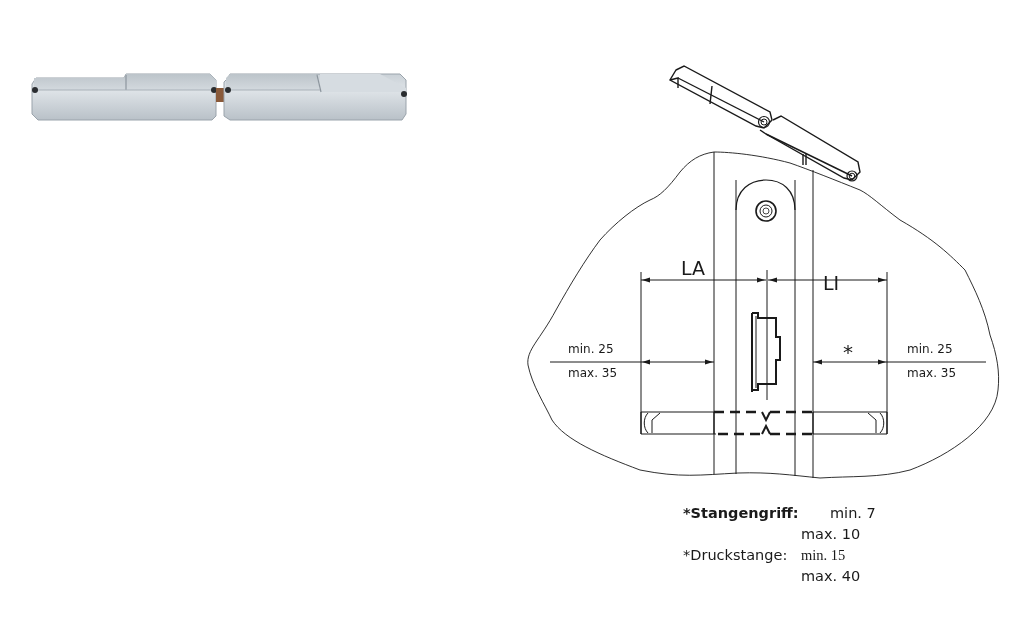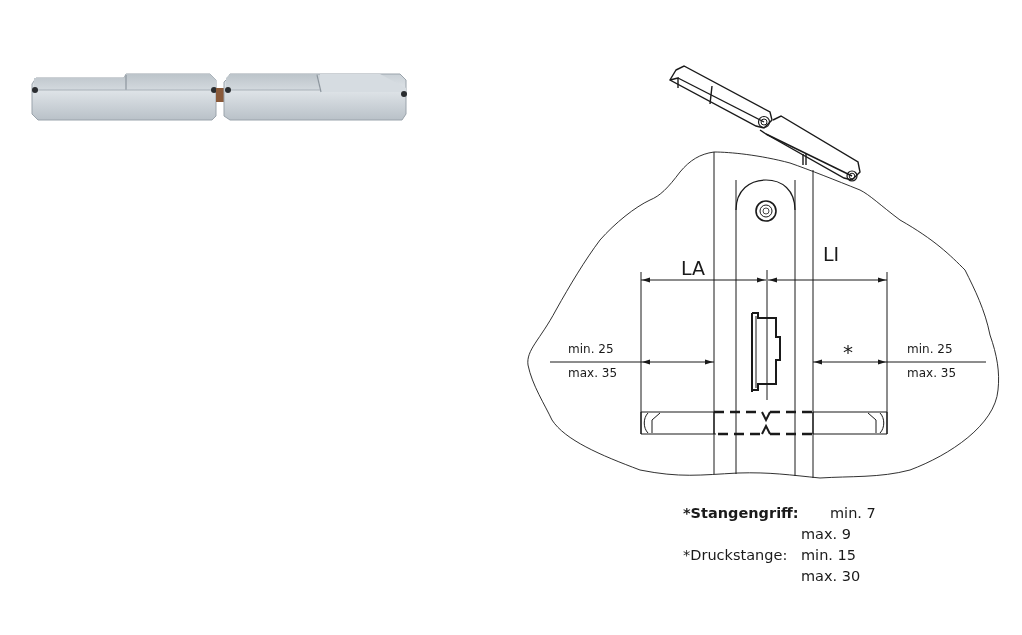--- a/index.html
+++ b/index.html
@@ -116,28 +116,28 @@
     <path d="M773 120 L781 116 L858 162 L860 172 L852 180 L844 178 L766 134 L760 130"></path>
     <line x1="766" y1="134" x2="852" y2="176"></line>
     <line x1="806" y1="154" x2="806" y2="165"></line>
     <line x1="803" y1="154" x2="803" y2="165"></line>
     <circle cx="852" cy="176" r="5" stroke-width="1.2"></circle>
     <circle cx="852" cy="176" r="2.8" stroke-width="1"></circle>
   </g>
 </svg>
 
 <div class="lbl lbl-bold" style="left:681px; top:257px;">LA</div>
-<div class="lbl lbl-bold" style="left:823px; top:243px;">LI</div>
+<div class="lbl lbl-bold" style="left:823px; top:272px;">LI</div>
 
 <div class="lbl" style="left:568px; top:342px;">min. 25</div>
 <div class="lbl" style="left:568px; top:366px;">max. 35</div>
 
 <div class="lbl" style="left:907px; top:342px;">min. 25</div>
 <div class="lbl" style="left:907px; top:366px;">max. 35</div>
 
 <div class="lbl" style="left:843px; top:340px; font-size:20px;">*</div>
 
 <div class="note" style="left:683px; top:503px;font-weight:bold;">*Stangengriff:</div>
 <div class="note" style="left:830px; top:503px;">min. 7</div>
-<div class="note" style="left:801px; top:524px;">max. 9</div>
+<div class="note" style="left:801px; top:524px;">max. 10</div>
 <div class="note" style="left:683px; top:545px;">*Druckstange:</div>
-<div class="note" style="left:801px; top:545px;">min. 15</div>
-<div class="note" style="left:801px; top:566px;">max. 30</div>
+<div class="note" style="left:801px; top:545px;font-family:Liberation Serif, serif;">min. 15</div>
+<div class="note" style="left:801px; top:566px;">max. 40</div>
 
 </body></html>

